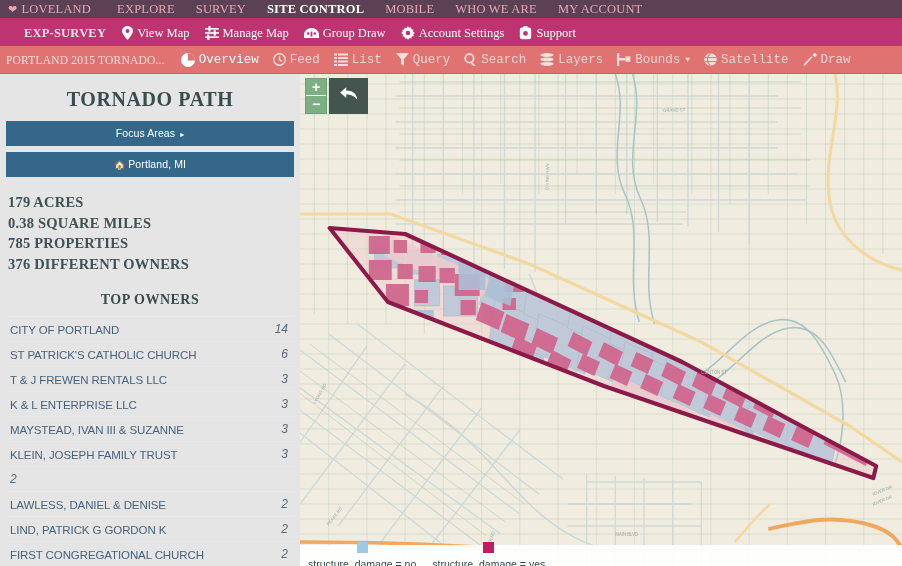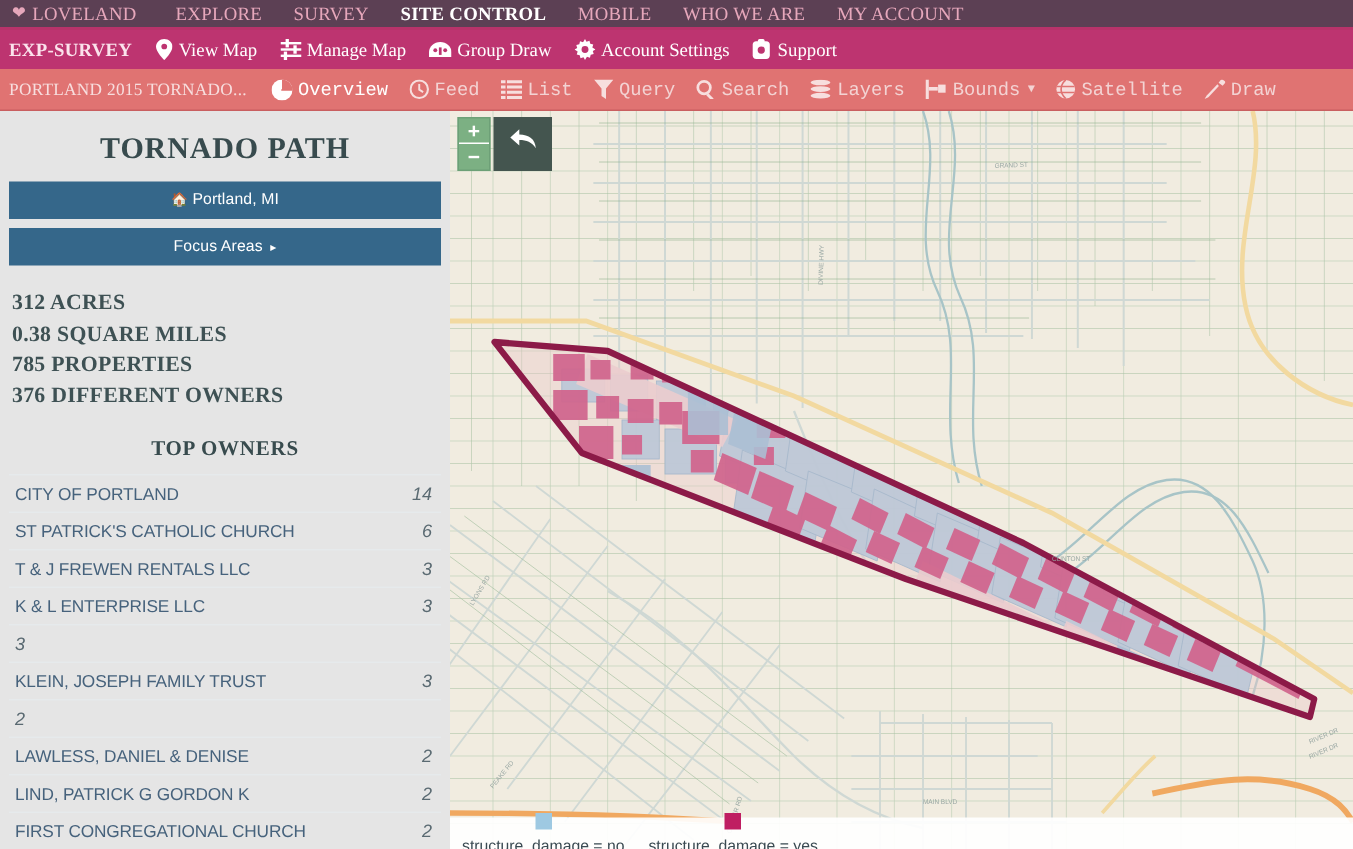--- a/index.html
+++ b/index.html
@@ -31,21 +31,21 @@
   .topnav-item.brand { display: flex; align-items: center; gap: 4px; margin-right: 26px; }
   .topnav-item.active { color: #ffffff; font-weight: bold; }
   .heart { color: #e6a7bb; font-size: 11px; line-height: 1; }
 
   
   #subnav {
     height: 26px;
     background: #bd3470;
     display: flex;
     align-items: center;
-    padding-left: 6px;
+    padding-left: 24px;
   }
   #subnav .label {
     font-family: "Liberation Serif", serif;
     font-weight: bold;
     font-size: 12.5px;
     color: #fbe3ec;
     margin-right: 16px;
     letter-spacing: .2px;
     white-space: nowrap;
   }
@@ -377,29 +377,29 @@
     <span>Draw</span>
   </div>
 </div>
 
 <div id="content">
 
   <div id="sidebar">
     <div id="panel-title">TORNADO PATH</div>
 
     <div class="blue-btn">
+      <span>Focus Areas</span><span class="arr">▸</span>
+    </div>
+
+    <div class="blue-btn">
       <span class="home">🏠</span><span>Portland, MI</span>
     </div>
 
-    <div class="blue-btn">
-      <span>Focus Areas</span><span class="arr">▸</span>
-    </div>
-
     <div id="stats">
-      <div class="stat">312 ACRES</div>
+      <div class="stat">179 ACRES</div>
       <div class="stat">0.38 SQUARE MILES</div>
       <div class="stat">785 PROPERTIES</div>
       <div class="stat">376 DIFFERENT OWNERS</div>
     </div>
 
     <div id="owners-title">TOP OWNERS</div>
 
     <div id="owners-list">
         <div class="owner-row">
           <span class="nm">CITY OF PORTLAND</span>
@@ -411,20 +411,21 @@
         </div>
         <div class="owner-row">
           <span class="nm">T &amp; J FREWEN RENTALS LLC</span>
           <span class="ct">3</span>
         </div>
         <div class="owner-row">
           <span class="nm">K &amp; L ENTERPRISE LLC</span>
           <span class="ct">3</span>
         </div>
         <div class="owner-row">
+          <span class="nm">MAYSTEAD, IVAN III &amp; SUZANNE</span>
           <span class="ct">3</span>
         </div>
         <div class="owner-row">
           <span class="nm">KLEIN, JOSEPH FAMILY TRUST</span>
           <span class="ct">3</span>
         </div>
         <div class="owner-row">
           <span class="ct">2</span>
         </div>
         <div class="owner-row">

